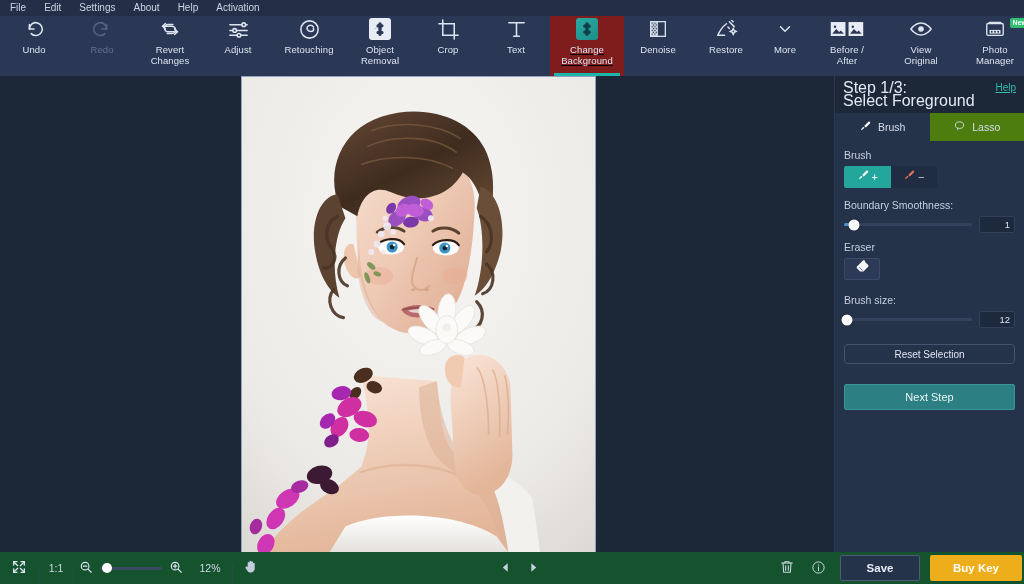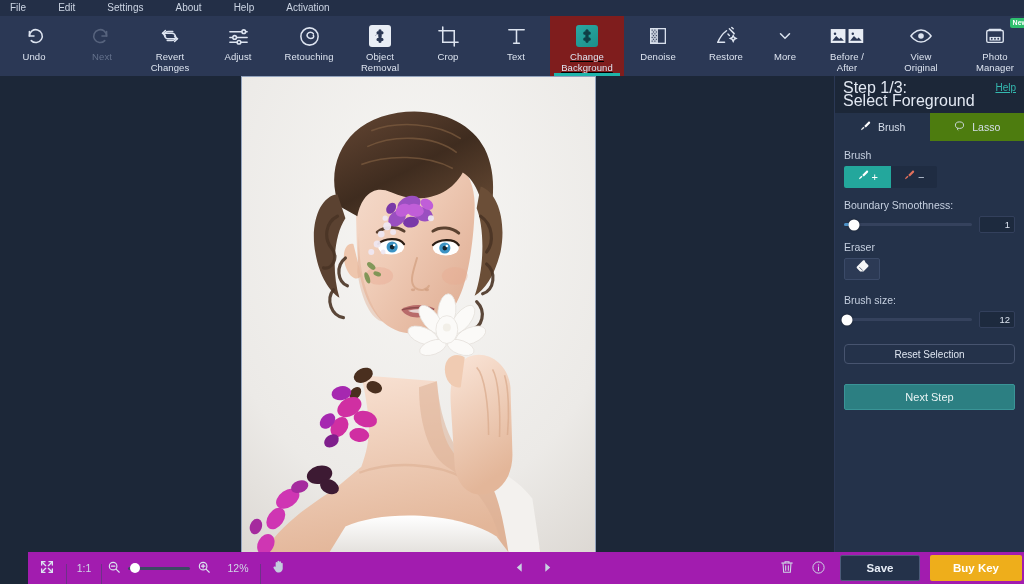--- a/index.html
+++ b/index.html
@@ -10,41 +10,41 @@
     overflow: hidden;
     -webkit-font-smoothing: antialiased;
   }
   .app { position: relative; width: 1024px; height: 584px; display: flex; flex-direction: column; }
 
   
   .menubar {
     height: 16px; flex: 0 0 16px;
     background: #232f47;
     display: flex; align-items: center;
-    padding-left: 8px; gap: 28px;
+    padding-left: 8px; gap: 14px;
   }
   .menubar .mi {
     color: #ccd5e4; font-size: 10px; line-height: 16px;
     padding: 0 2px; cursor: default; white-space: nowrap;
   }
 
   
   .toolbar {
     height: 60px; flex: 0 0 60px;
     background: #2b3855;
     display: flex; align-items: stretch;
     position: relative;
   }
   .tb-group { display: flex; align-items: stretch; }
   .tb-sep { width: 1px; background: #3a4766; margin: 6px 0; }
   .tbtn {
     width: 68px; position: relative;
     display: flex; flex-direction: column;
     align-items: center; justify-content: flex-start;
-    padding-top: 7px; cursor: default;
+    cursor: default;
   }
   .tbtn .ic { height: 26px; display: flex; align-items: center; justify-content: center; }
   .tbtn .lbl {
     margin-top: 3px; font-size: 9.5px; color: #dde4f0;
     text-align: center; line-height: 10.5px; letter-spacing: .1px;
   }
   .tbtn.wide { width: 74px; }
   .tbtn.narrow { width: 50px; }
   .tbtn.disabled .lbl { color: #64718c; }
   .tbtn.disabled svg { opacity: .45; }
@@ -155,22 +155,22 @@
   }
   .next-btn {
     height: 26px; background: #2c7f82; border: 1px solid #3a9497;
     border-radius: 2px; color: #e9f4f4; font-size: 11px;
     display: flex; align-items: center; justify-content: center;
     cursor: default; margin: 20px 0 0 0;
   }
 
   
   .bottombar {
-    height: 32px; flex: 0 0 32px; background: #a21caf;
-    display: flex; align-items: flex-end; position: relative; margin-left: 28px;
+    height: 32px; flex: 0 0 32px; background: #14532d;
+    display: flex; align-items: flex-end; position: relative;
   }
   .bb-sep { width: 1px; height: 20px; background: #39456180; }
   .bb-item {
     display: flex; align-items: center; justify-content: center;
     height: 32px; cursor: default; color: #cfd8e6; font-size: 10.5px;
   }
   .ztrack { position: relative; width: 62px; height: 3px; background: #3c4964; border-radius: 2px; }
   .ztrack .zknob {
     position: absolute; top: 50%; width: 10px; height: 10px; border-radius: 50%;
     background: #fff; transform: translate(-50%,-50%);
@@ -217,21 +217,21 @@
         <div class="lbl">Undo</div>
       </div>
 
       <div class="tbtn disabled">
         <div class="ic">
           <svg width="22" height="22" viewBox="0 0 24 24" fill="none" stroke="#8c97ae" stroke-width="1.7" stroke-linecap="round">
             <path d="M17 7v5h-5"></path>
               <path d="M17 12a7 7 0 1 0-2 5"></path>
           </svg>
         </div>
-        <div class="lbl">Next</div>
+        <div class="lbl">Redo</div>
       </div>
 
       <div class="tbtn">
         <div class="ic">
           <svg width="22" height="22" viewBox="0 0 24 24" fill="none" stroke="#dde4f0" stroke-width="1.7" stroke-linecap="round">
             <path d="M4 9h10a4 4 0 0 1 0 8H9"></path>
               <path d="M7 6 4 9l3 3"></path>
             <path d="M20 15H10a4 4 0 0 1 0-8h5"></path>
               <path d="M17 18l3-3-3-3"></path>
           </svg>

